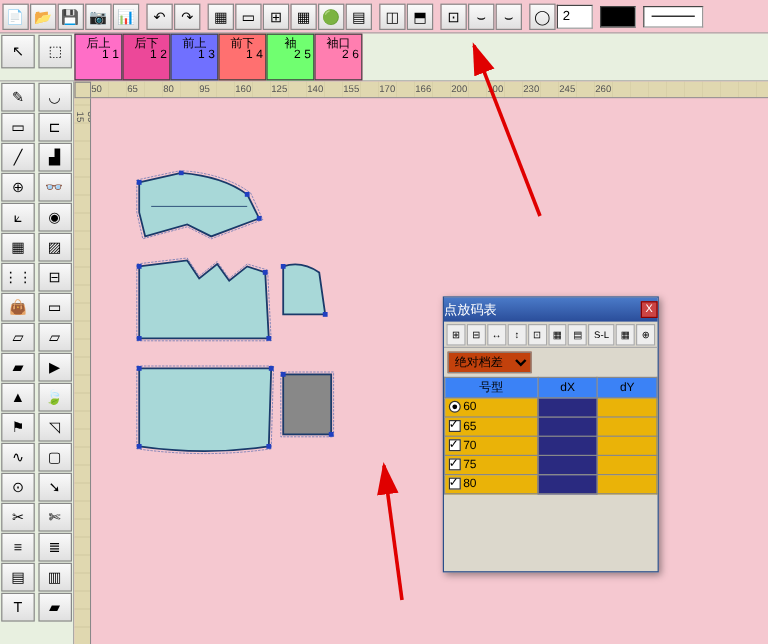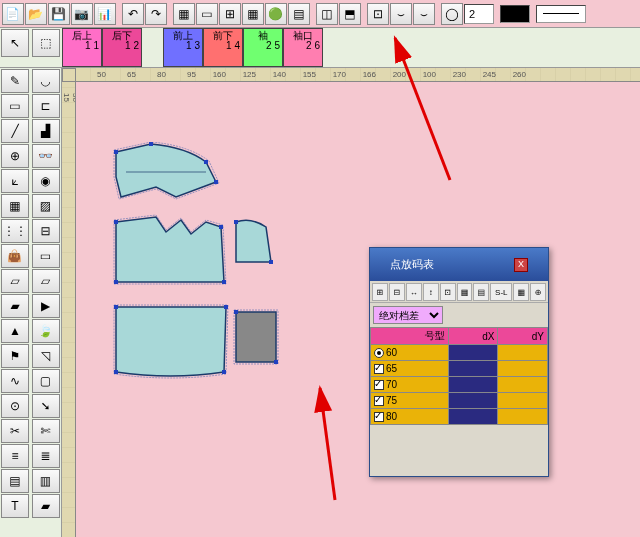--- a/index.html
+++ b/index.html
@@ -12,47 +12,47 @@
   .tb-swatch-black { width: 30px; height: 18px; background: #000; border: 1px inset #999; }
   .tb-line { width: 50px; height: 18px; background: #fff; border: 1px inset #999; display:flex; align-items:center; justify-content:center;}
   .tb-line::after{content:'';height:1px;width:36px;background:#000;}
   
   .piece-bar { height: 40px; background: #e8f0e0; border-bottom: 1px solid #999; display: flex; align-items: stretch; }
   .left-tool-col { width: 62px; display:flex; }
   .left-sub { width:31px; display:flex; flex-direction:column; }
   .left-sub .tb-btn { width:28px; height:28px; margin:1px;}
   .piece { width: 40px; border: 1px solid #444; position: relative; display:flex; flex-direction:column; align-items:center; justify-content:flex-start; font-size:10px; padding-bottom:1px;}
   .piece .num{position:absolute; bottom:15px; right:2px; font-size:10px;}
-  .p1{background:#ff6ec7;} .p2{background:#ec4899;} .p3{background:#7070ff;margin-left:21px;} .p4{background:#ff7070;} .p5{background:#70ff70;} .p6{background:#ff7eb0;}
+  .p1{background:#ff6ec7;} .p2{background:#ec4899;} .p3{background:#7070ff;} .p4{background:#ff7070;} .p5{background:#70ff70;} .p6{background:#ff7eb0;}
   
   .main-area { position: absolute; left: 62px; top: 68px; right: 0; bottom: 0; background: #f5c8d0; }
   .ruler-h { position: absolute; top: 0; left: 14px; right: 0; height: 14px; background: repeating-linear-gradient(90deg, #e0d8b0 0, #e0d8b0 14px, #d8d0a8 14px, #d8d0a8 15px); border-bottom:1px solid #888; font-size:8px; overflow:hidden; white-space:nowrap;}
-  .ruler-h span{display:inline-block;width:30px;text-align:right;color:#555;padding-top:2px;}
+  .ruler-h span{display:inline-block;width:30px;text-align:left;color:#555;padding-top:2px;}
   .ruler-v { position: absolute; top: 14px; left: 0; bottom: 0; width: 14px; background: repeating-linear-gradient(0deg, #e0d8b0 0, #e0d8b0 14px, #d8d0a8 14px, #d8d0a8 15px); border-right:1px solid #888; font-size:8px; writing-mode:vertical-lr; overflow:hidden;}
   .ruler-v span{display:block;height:30px;text-align:center;color:#555;}
   .ruler-corner{position:absolute;left:0;top:0;width:14px;height:14px;background:#e0d8b0;border:1px solid #888;}
   .canvas { position: absolute; left: 14px; top: 14px; right: 0; bottom: 0; background: #f5c8d0; }
   
   .left-palette { position: absolute; left: 0; top: 68px; bottom: 0; width: 62px; background: #e8f0e0; border-right: 1px solid #999; display:flex;}
   .pal-col{width:31px; display:flex; flex-direction:column; gap:1px; padding:1px;}
   .pal-btn{width:28px;height:24px;background:linear-gradient(#fafafa,#e0e0e0);border:1px solid #888;display:flex;align-items:center;justify-content:center;font-size:12px;}
   
   .pattern-svg { position: absolute; left: 30px; top: 60px; }
   
   .dialog { position: absolute; left: 293px; top: 165px; width: 180px; height: 230px; background: #dcd8cc; border: 1px solid #2a4d8a; box-shadow: 2px 2px 6px rgba(0,0,0,0.4); }
-  .dlg-title { height: 33px; background: linear-gradient(#4a7ac8,#2a4d9a); color: #fff; font-size: 11px; padding: 3px 20px; display:flex; justify-content:space-between; align-items:center;}
+  .dlg-title { height: 20px; background: linear-gradient(#4a7ac8,#2a4d9a); color: #fff; font-size: 11px; padding: 3px 0; display:flex; justify-content:space-between; align-items:center;}
   .dlg-close{width:14px;height:14px;background:#c44;color:#fff;border:1px solid #800;font-size:9px;text-align:center;line-height:11px;}
   .dlg-toolbar{height:22px;display:flex;padding:2px;gap:1px;border-bottom:1px solid #aaa;}
   .dlg-tb{width:16px;height:18px;border:1px solid #aaa;background:#eee;font-size:8px;display:flex;align-items:center;justify-content:center;}
   .dlg-tb.sl{width:22px;font-size:8px;}
   .dlg-sel-row{padding:3px;display:flex;}
-  .dlg-sel{height:18px;width:70px;border:1px solid #888;background:#f0abfc;font-size:10px;padding:1px;}
+  .dlg-sel{height:18px;width:70px;border:1px solid #888;background:#c2410c;font-size:10px;padding:1px;}
   .dlg-table{width:100%;border-collapse:collapse;font-size:10px;}
   .dlg-table th,.dlg-table td{border:1px solid #888;padding:1px 3px;height:16px;background:#eab308;}
-  .dlg-table th{background:#ec4899;font-weight:normal;text-align:right;}
+  .dlg-table th{background:#3b82f6;font-weight:normal;}
   .dlg-table td.val{background:#2a2a80;}
   .ck{display:inline-block;width:10px;height:10px;border:1px solid #333;background:#fff;margin-right:2px;vertical-align:middle;position:relative;}
   .ck.c::after{content:'✓';position:absolute;left:-1px;top:-3px;font-size:10px;}
   .rd{display:inline-block;width:10px;height:10px;border:1px solid #333;border-radius:50%;background:#fff;margin-right:2px;vertical-align:middle;position:relative;}
   .rd.c::after{content:'';width:4px;height:4px;background:#000;border-radius:50%;position:absolute;left:2px;top:2px;}
   
   .arrow{position:absolute;pointer-events:none;}
 </style>
 </head>
 <body>

